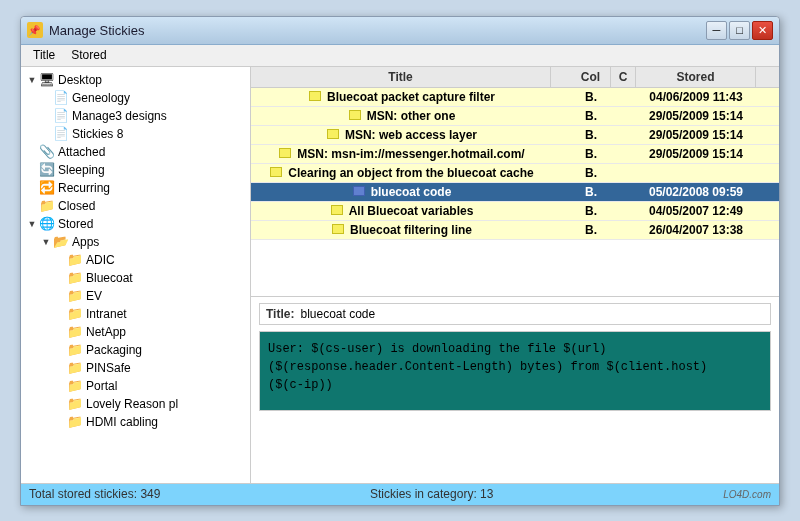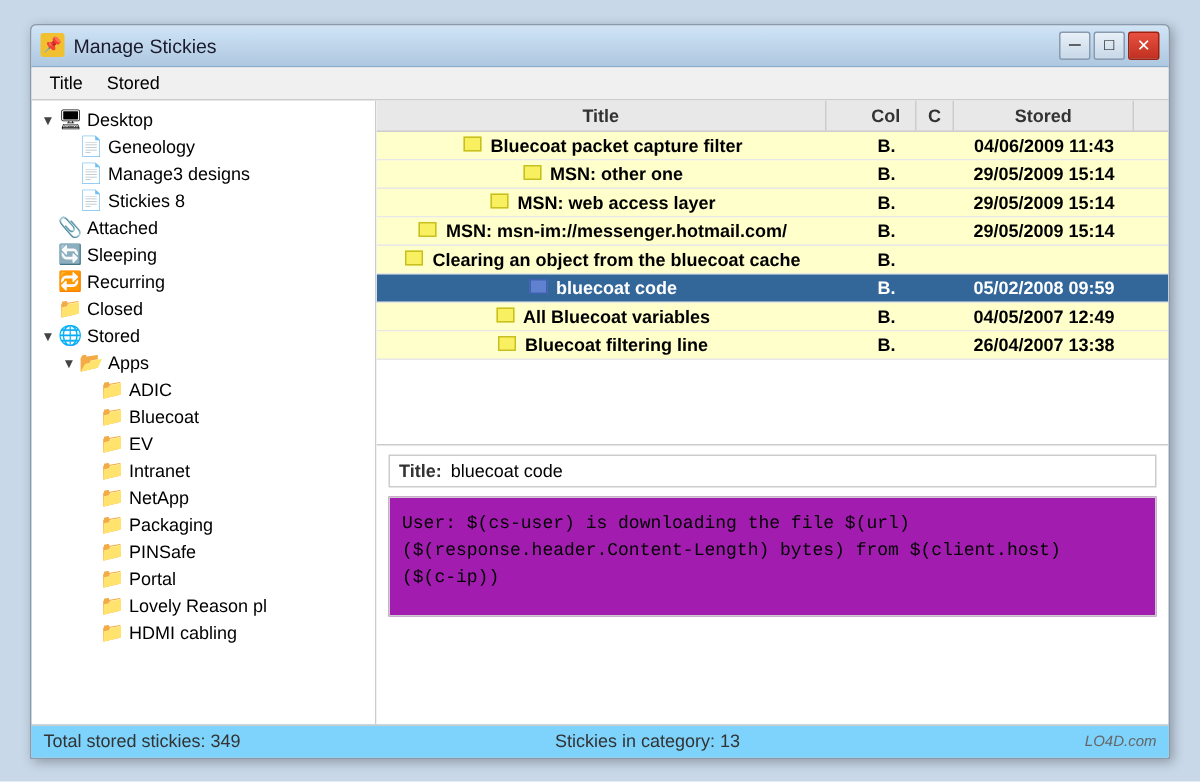--- a/index.html
+++ b/index.html
@@ -224,21 +224,21 @@
     .title-label {
       font-weight: bold;
       color: #333;
     }
     .title-value {
       flex: 1;
       font-size: 12px;
     }
     .content-box {
       border: 1px solid #ccc;
-      background: #a21caf;
+      background: #0f766e;
       padding: 8px;
       font-family: 'Courier New', monospace;
       font-size: 12px;
       min-height: 80px;
       line-height: 1.5;
     }
     .statusbar {
       background: #7dd3fc;
       border-top: 1px solid #ccc;
       height: 22px;

